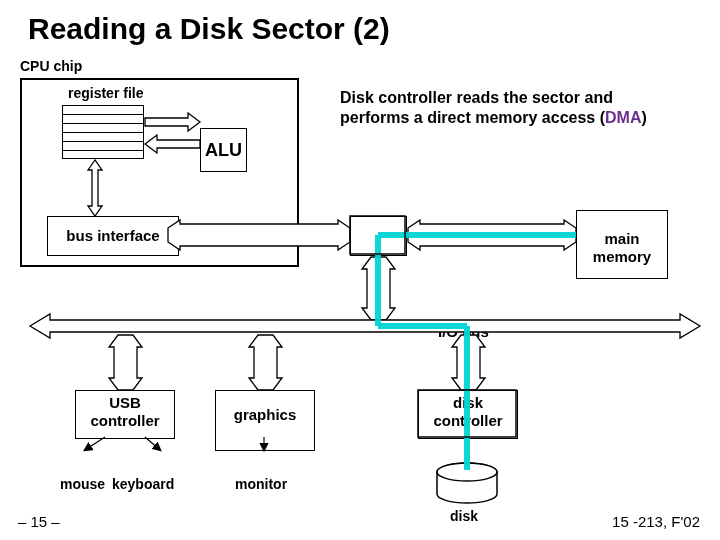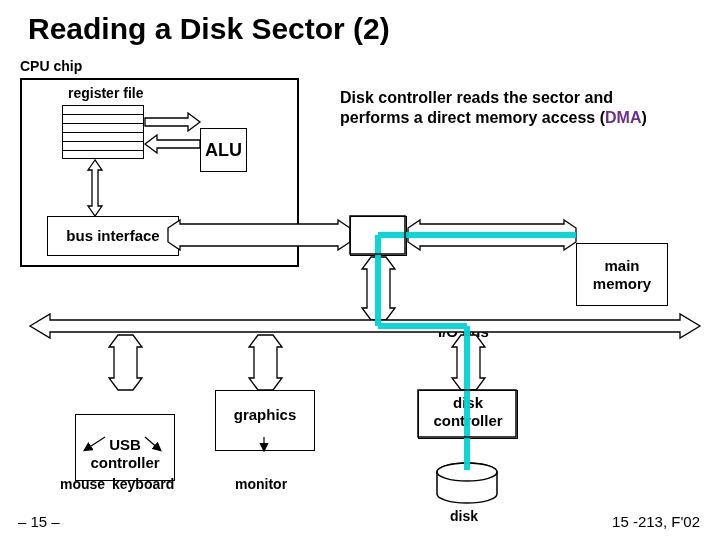--- a/index.html
+++ b/index.html
@@ -83,28 +83,28 @@
 
 <div style="position:absolute; left:340px; top:88px; font-size:16px; font-weight:bold; line-height:20px;">
   <div>Disk controller reads the sector and</div>
   <div>
     <span>performs a direct memory access (</span><span style="color:#6b2f8f;">DMA</span><span>)</span>
   </div>
 </div>
 
 <div class="box" style="left:350px; top:216px; width:55px; height:38px;"></div>
 
-<div class="box" style="left:576px; top:210px; width:90px; height:48px; text-align:center; font-weight:bold; font-size:15px; line-height:18px; padding-top:13px;margin-top:33px;">
+<div class="box" style="left:576px; top:210px; width:90px; height:48px; text-align:center; font-weight:bold; font-size:15px; line-height:18px; padding-top:19px;">
   <div>main</div>
   <div>memory</div>
 </div>
 
 <div class="label" style="left:438px; top:295px;">I/O bus</div>
 
-<div class="box" style="left:75px; top:390px; width:98px; height:44px; text-align:center; font-weight:bold; font-size:15px; line-height:18px; padding-top:21px;margin-top:24px;">
+<div class="box" style="left:75px; top:390px; width:98px; height:44px; text-align:center; font-weight:bold; font-size:15px; line-height:18px; padding-top:3px;">
   <div>USB</div>
   <div>controller</div>
 </div>
 
 <div class="box" style="left:215px; top:390px; width:98px; height:44px; text-align:center; font-weight:bold; font-size:15px; line-height:18px; padding-top:15px;">
   <div>graphics</div>
 </div>
 
 <div class="box" style="left:418px; top:390px; width:98px; height:44px; text-align:center; font-weight:bold; font-size:15px; line-height:18px; padding-top:3px;">
   <div>disk</div>

